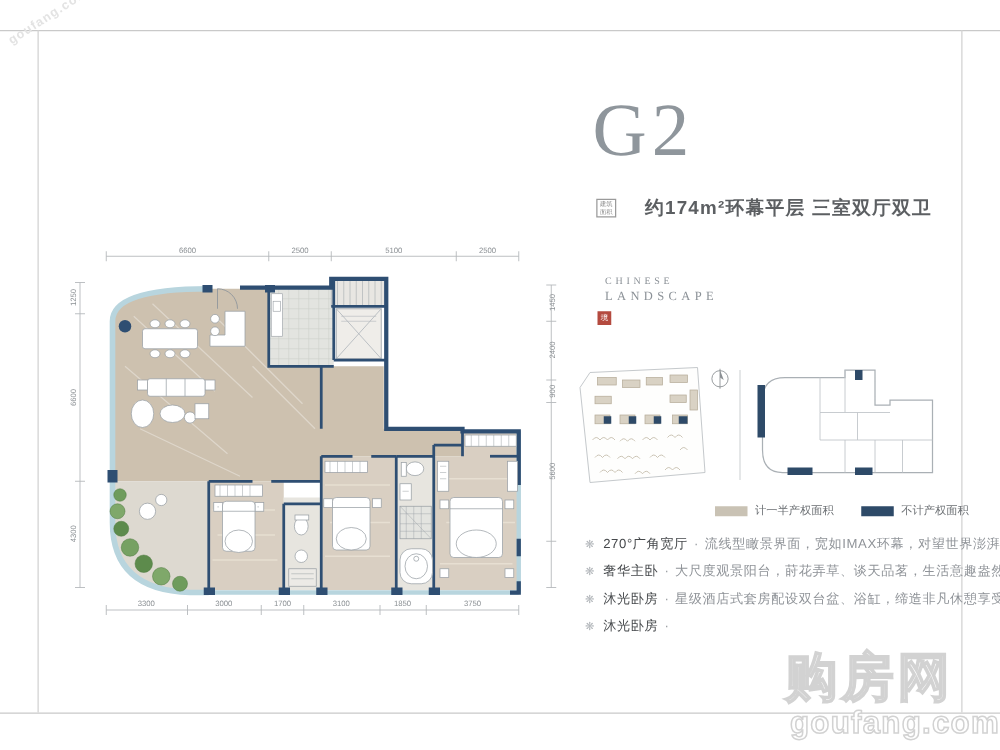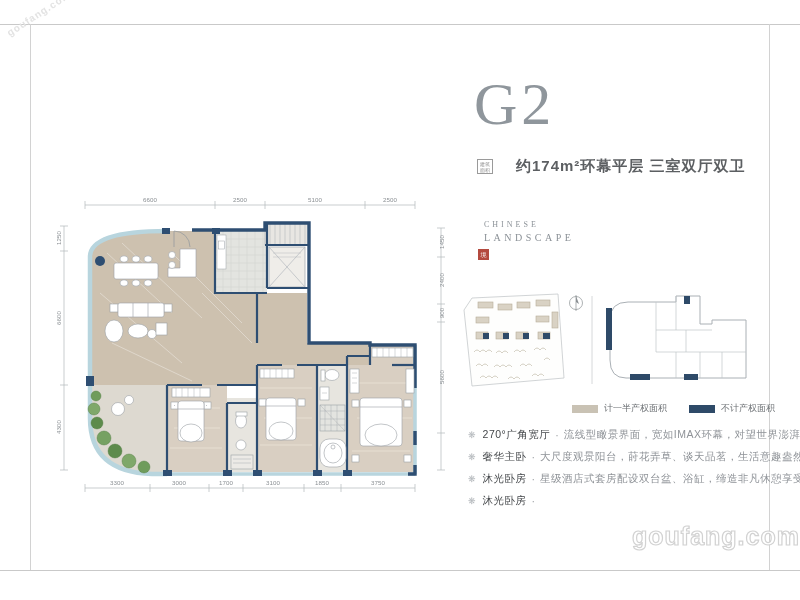--- a/index.html
+++ b/index.html
@@ -348,14 +348,15 @@
     <span class="txt">星级酒店式套房配设双台盆、浴缸，缔造非凡休憩享受</span>
   </div>
   <div class="feat">
     <span class="glyph">❋</span>
     <span class="lab">沐光卧房</span>
     <span class="sep">·</span>
   </div>
 </div>
 
 <div class="abs" id="wm">
+  <div class="big">购房网</div>
   <div class="small">goufang.com</div>
 </div>
 
 </body></html>

